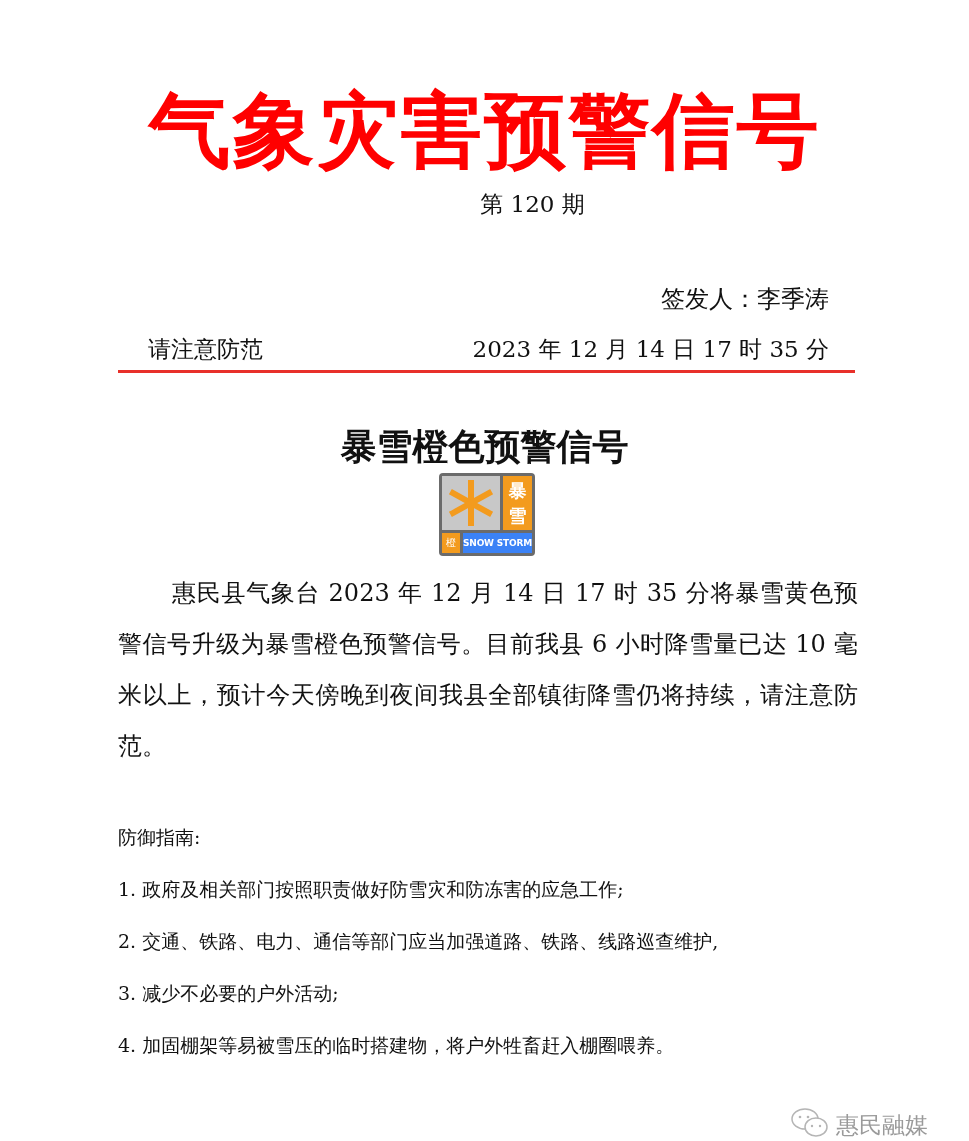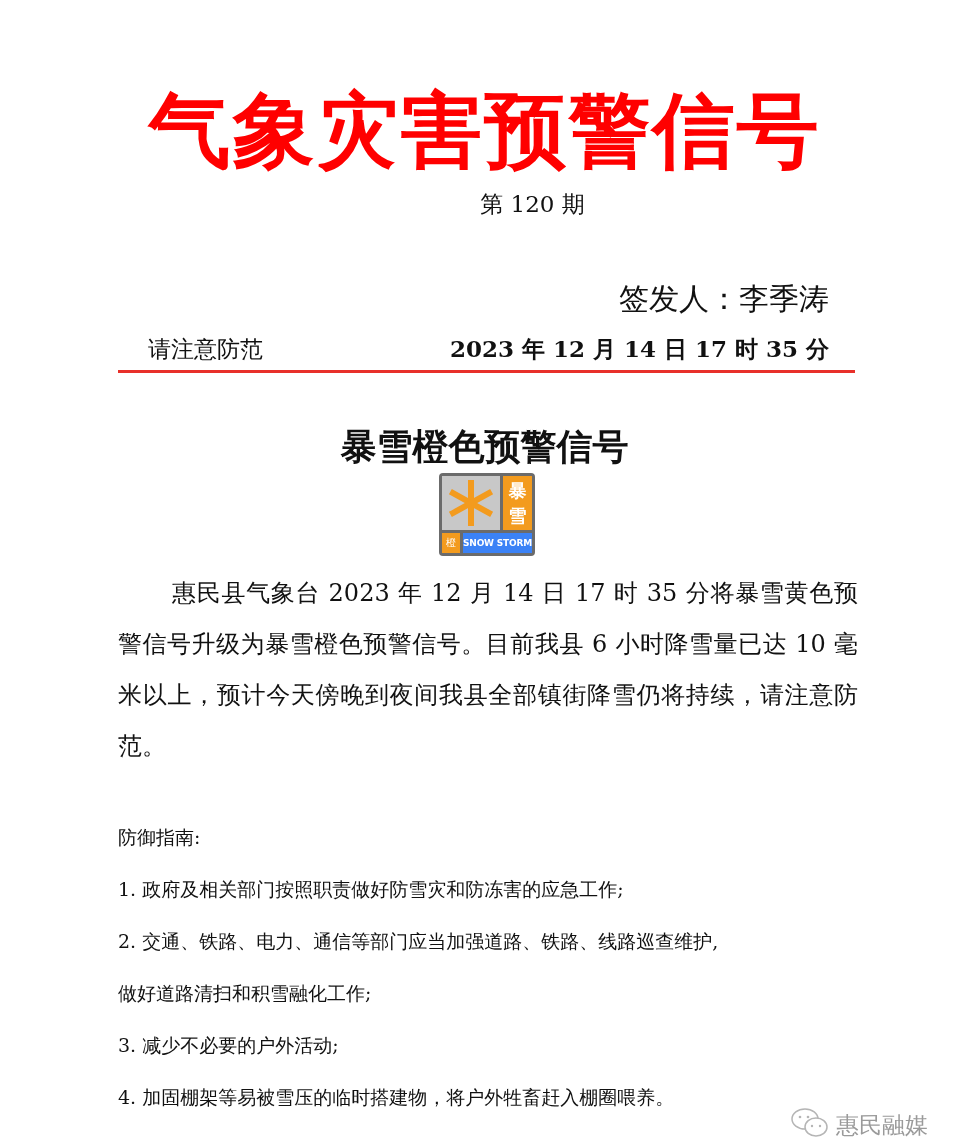--- a/index.html
+++ b/index.html
@@ -3,23 +3,23 @@
   <meta charset="utf-8">
   <style>
     html, body { margin: 0; padding: 0; background: #ffffff; }
     body { width: 969px; height: 1141px; position: relative; overflow: hidden;
       font-family: "DejaVu Serif", "Liberation Serif", serif; color: #111; }
     .abs { position: absolute; margin-top: 28px; }
     .main-title { left: 0; width: 969px; top: 52px; text-align: center;
       color: #ff0000; font-size: 82px; font-weight: bold; letter-spacing: 2px;
       line-height: 100px; font-family: "DejaVu Serif", serif; }
     .issue { left: 0; width: 969px; top: 160px; text-align: center; font-size: 23px; line-height: 32px; padding-left: 48px; }
-    .signer { right: 140px; top: 254px; font-size: 30px; line-height: 34px; }
+    .signer { right: 140px; top: 254px; font-size: 24px; line-height: 34px; }
     .org { left: 148px; top: 304px; font-size: 23px; line-height: 34px; }
-    .datetime { right: 140px; top: 304px; font-size: 23px; line-height: 34px; font-weight: bold; }
+    .datetime { right: 140px; top: 304px; font-size: 23px; line-height: 34px; }
     .red-rule { left: 118px; width: 737px; top: 342px; height: 3px; background: #e8302a; }
     .signal-title { left: 0; width: 969px; top: 392px; text-align: center;
       font-size: 36px; font-weight: bold; line-height: 52px; }
     .icon-box { left: 439px; top: 445px; width: 96px; height: 83px; background: #6b6b6b;
       border-radius: 4px; box-sizing: border-box; padding: 3px; }
     .icon-top { display: flex; gap: 3px; height: 54px; }
     .icon-left { width: 58px; height: 54px; background: #c8c8c8; display: flex;
       align-items: center; justify-content: center; }
     .icon-right { flex: 1; background: #f39b1e; color: #fff; font-size: 18px; line-height: 25px;
       text-align: center; font-family: "DejaVu Sans", sans-serif; font-weight: bold; padding-top: 2px; }
@@ -68,21 +68,20 @@
     <div class="icon-br">SNOW STORM</div>
   </div>
 </div>
 
 <div class="abs para">惠民县气象台 2023 年 12 月 14 日 17 时 35 分将暴雪黄色预警信号升级为暴雪橙色预警信号。目前我县 6 小时降雪量已达 10 毫米以上，预计今天傍晚到夜间我县全部镇街降雪仍将持续，请注意防范。</div>
 
 <div class="abs guide">
   <div>防御指南:</div>
   <div>1. 政府及相关部门按照职责做好防雪灾和防冻害的应急工作;</div>
   <div>2. 交通、铁路、电力、通信等部门应当加强道路、铁路、线路巡查维护,</div>
-  <div>做好道路清扫和积雪融化工作;</div>
   <div>3. 减少不必要的户外活动;</div>
   <div>4. 加固棚架等易被雪压的临时搭建物，将户外牲畜赶入棚圈喂养。</div>
 </div>
 
 <div class="abs watermark">
   <span>
     <svg width="40" height="34" viewBox="0 0 40 34">
       <ellipse cx="15" cy="13" rx="13" ry="10" fill="none" stroke="#b5b5b5" stroke-width="1.5"></ellipse>
       <ellipse cx="26" cy="21" rx="11" ry="9" fill="#fff" stroke="#b5b5b5" stroke-width="1.5"></ellipse>
       <circle cx="10" cy="11" r="1.3" fill="#b5b5b5"></circle>

